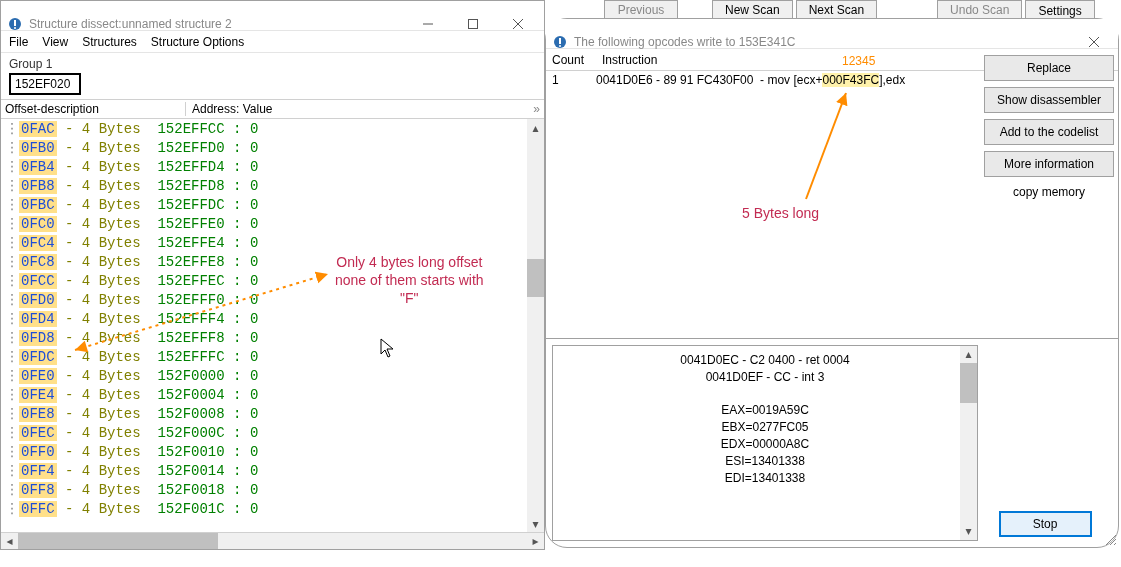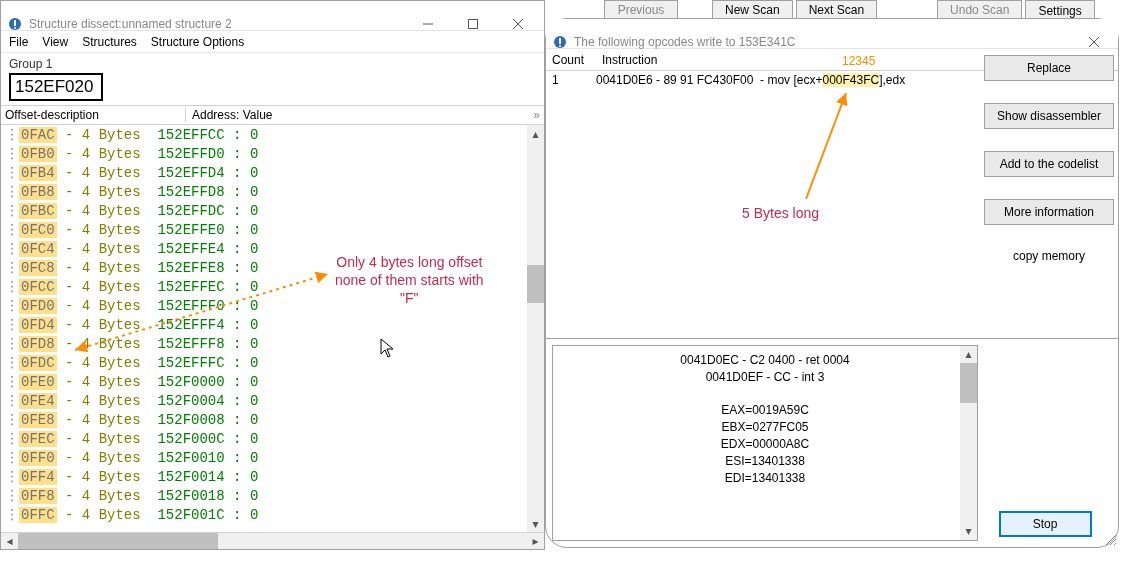--- a/index.html
+++ b/index.html
@@ -55,25 +55,25 @@
     gap: 14px;
     border-bottom: 1px solid #e5e5e5;
   }
   .menuitem { cursor: pointer; }
   .group-label {
     padding: 4px 8px 2px 8px;
     color: #333;
   }
   .addr-input {
     margin: 0 8px 4px 8px;
-    width: 94px;
+    width: 72px;
     border: 2px solid #000;
     padding: 2px 4px;
     font-family: inherit;
-    font-size: 17px;
+    font-size: 12px;
   }
   .cols-header {
     display: flex;
     padding: 2px 0;
     border-top: 1px solid #d0d0d0;
     border-bottom: 1px solid #d0d0d0;
     background: #fff;
     font-size: 12px;
     color: #000;
     position: relative;
@@ -98,21 +98,21 @@
     white-space: pre;
     height: 19px;
     align-items: center;
   }
   .struct-row .tree {
     color: #888;
     width: 14px;
   }
   .struct-row .offset {
     background: #ffe08a;
-    color: #737373;
+    color: #1d4ed8;
     padding: 0 2px;
   }
   .struct-row .dash { color: #808000; }
   .struct-row .type { color: #808000; }
   .struct-row .addr { color: #008000; }
   .struct-row .colon { color: #008000; }
   .struct-row .val { color: #008000; }
   .hscroll {
     height: 17px;
     background: #f0f0f0;
@@ -189,21 +189,21 @@
   .anno-5bytes {
     position: absolute;
     color: #c22b52;
     font-size: 14px;
   }
   .rightpanel {
     position: absolute;
     right: 4px; top: 56px;
     width: 130px;
     display: flex; flex-direction: column;
-    gap: 22px;
+    gap: 6px;
   }
   .rightpanel .btn {
     height: 26px;
     border: 1px solid #a0a0a0;
     background: #e9e9e9;
     display: flex; align-items: center; justify-content: center;
     cursor: pointer;
   }
   .rightpanel .copy {
     text-align: center;

